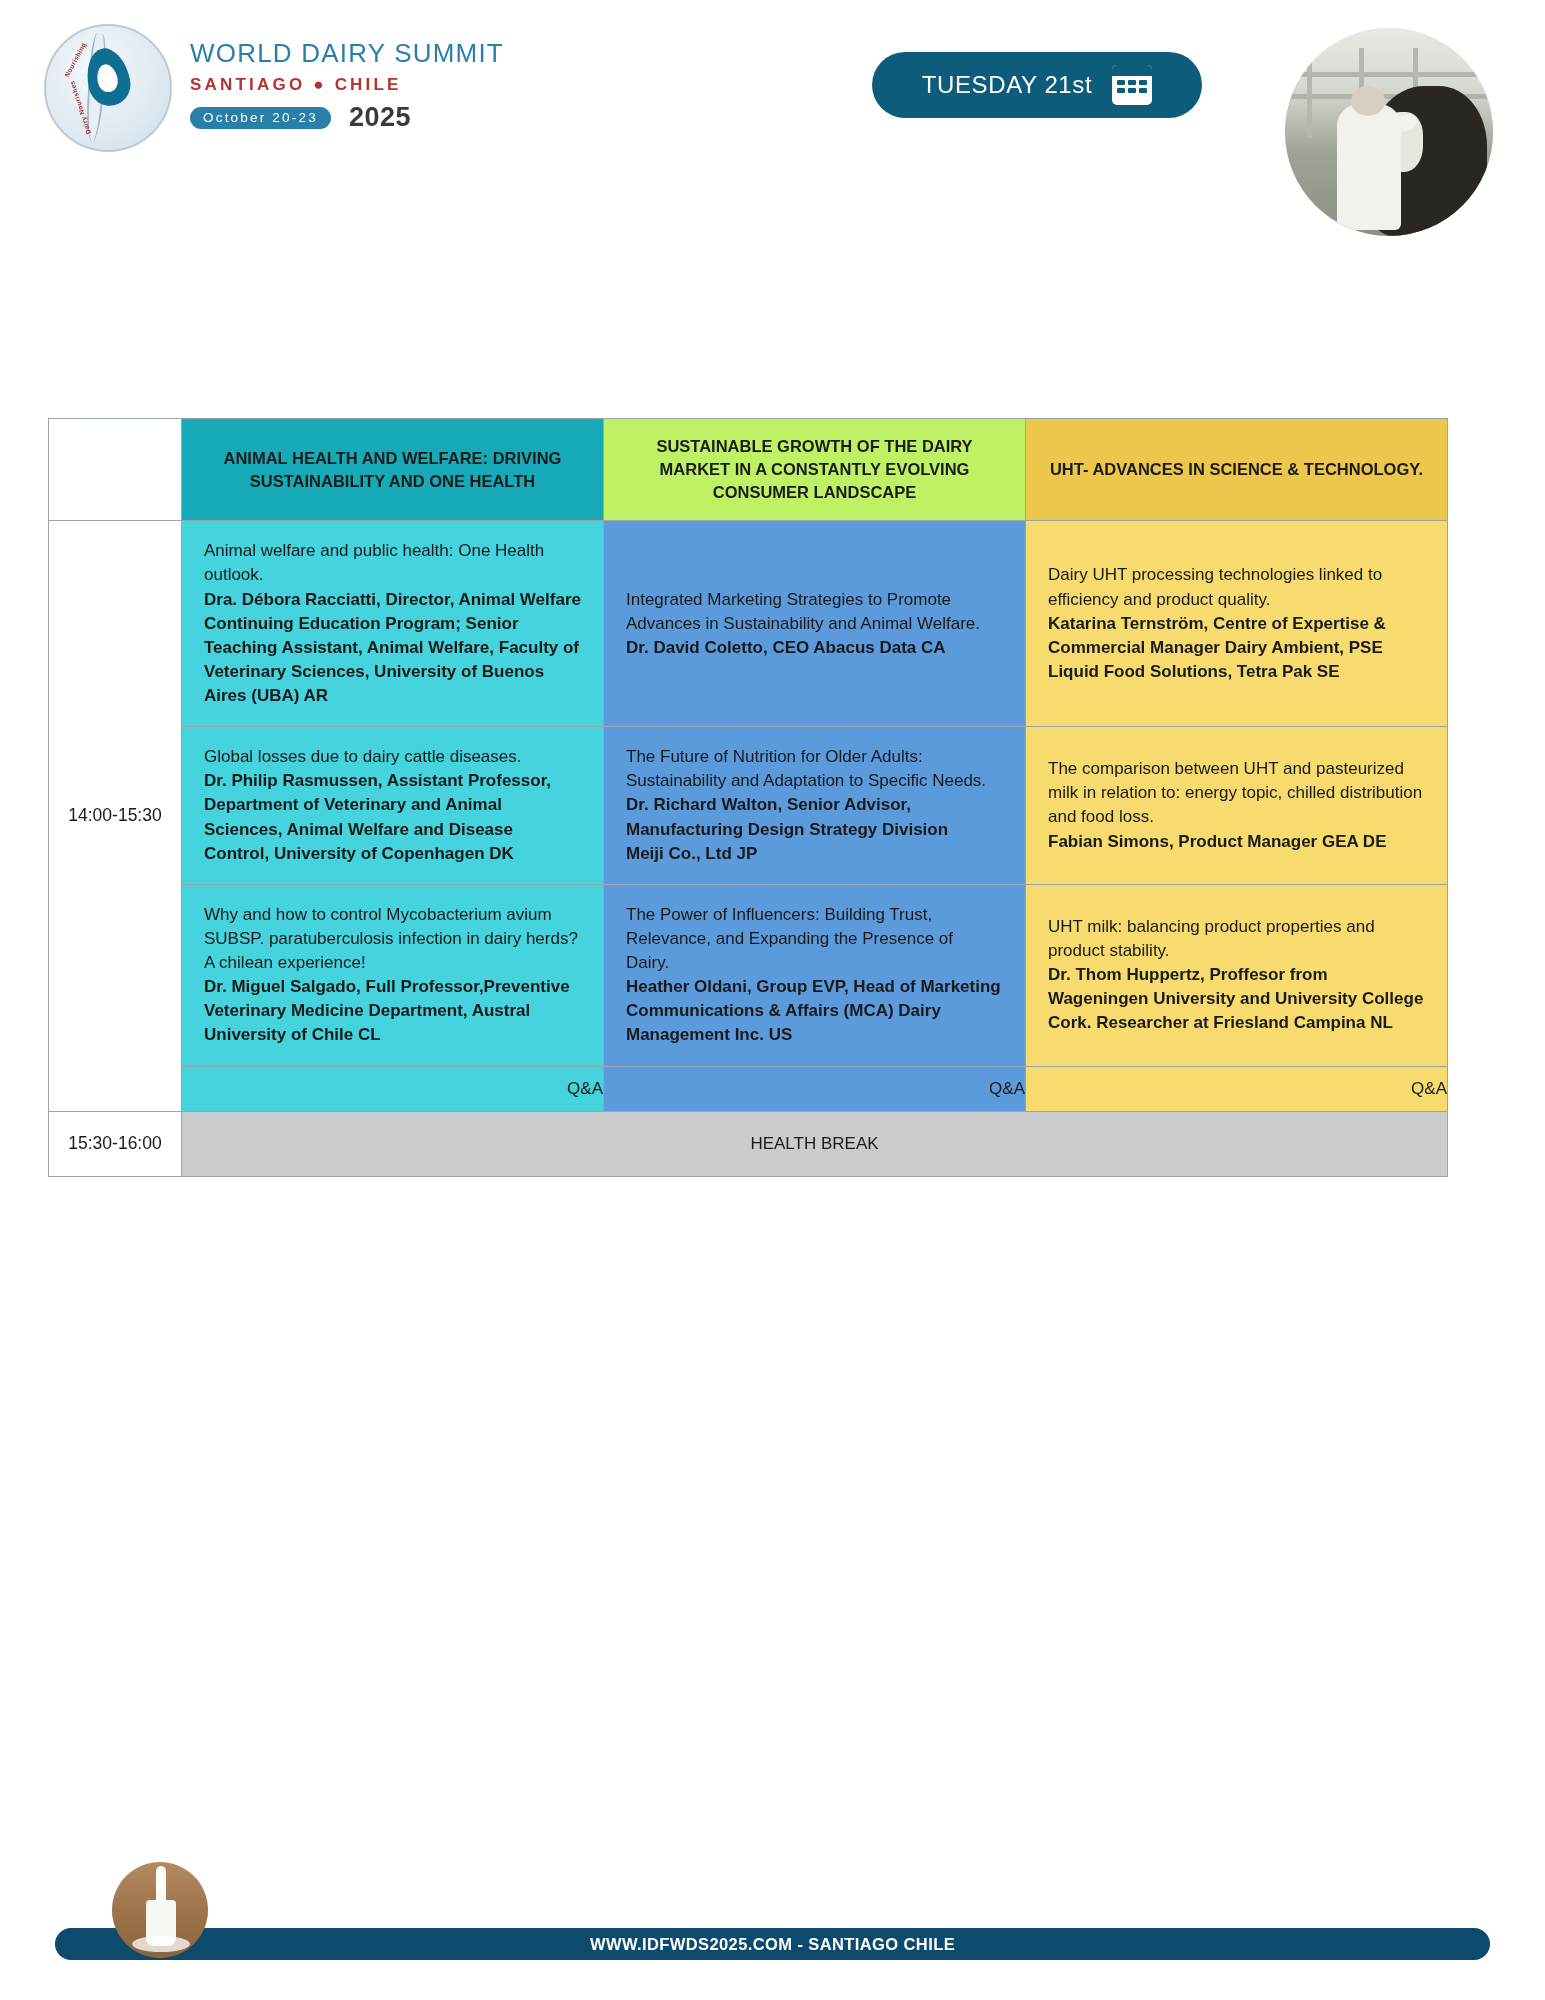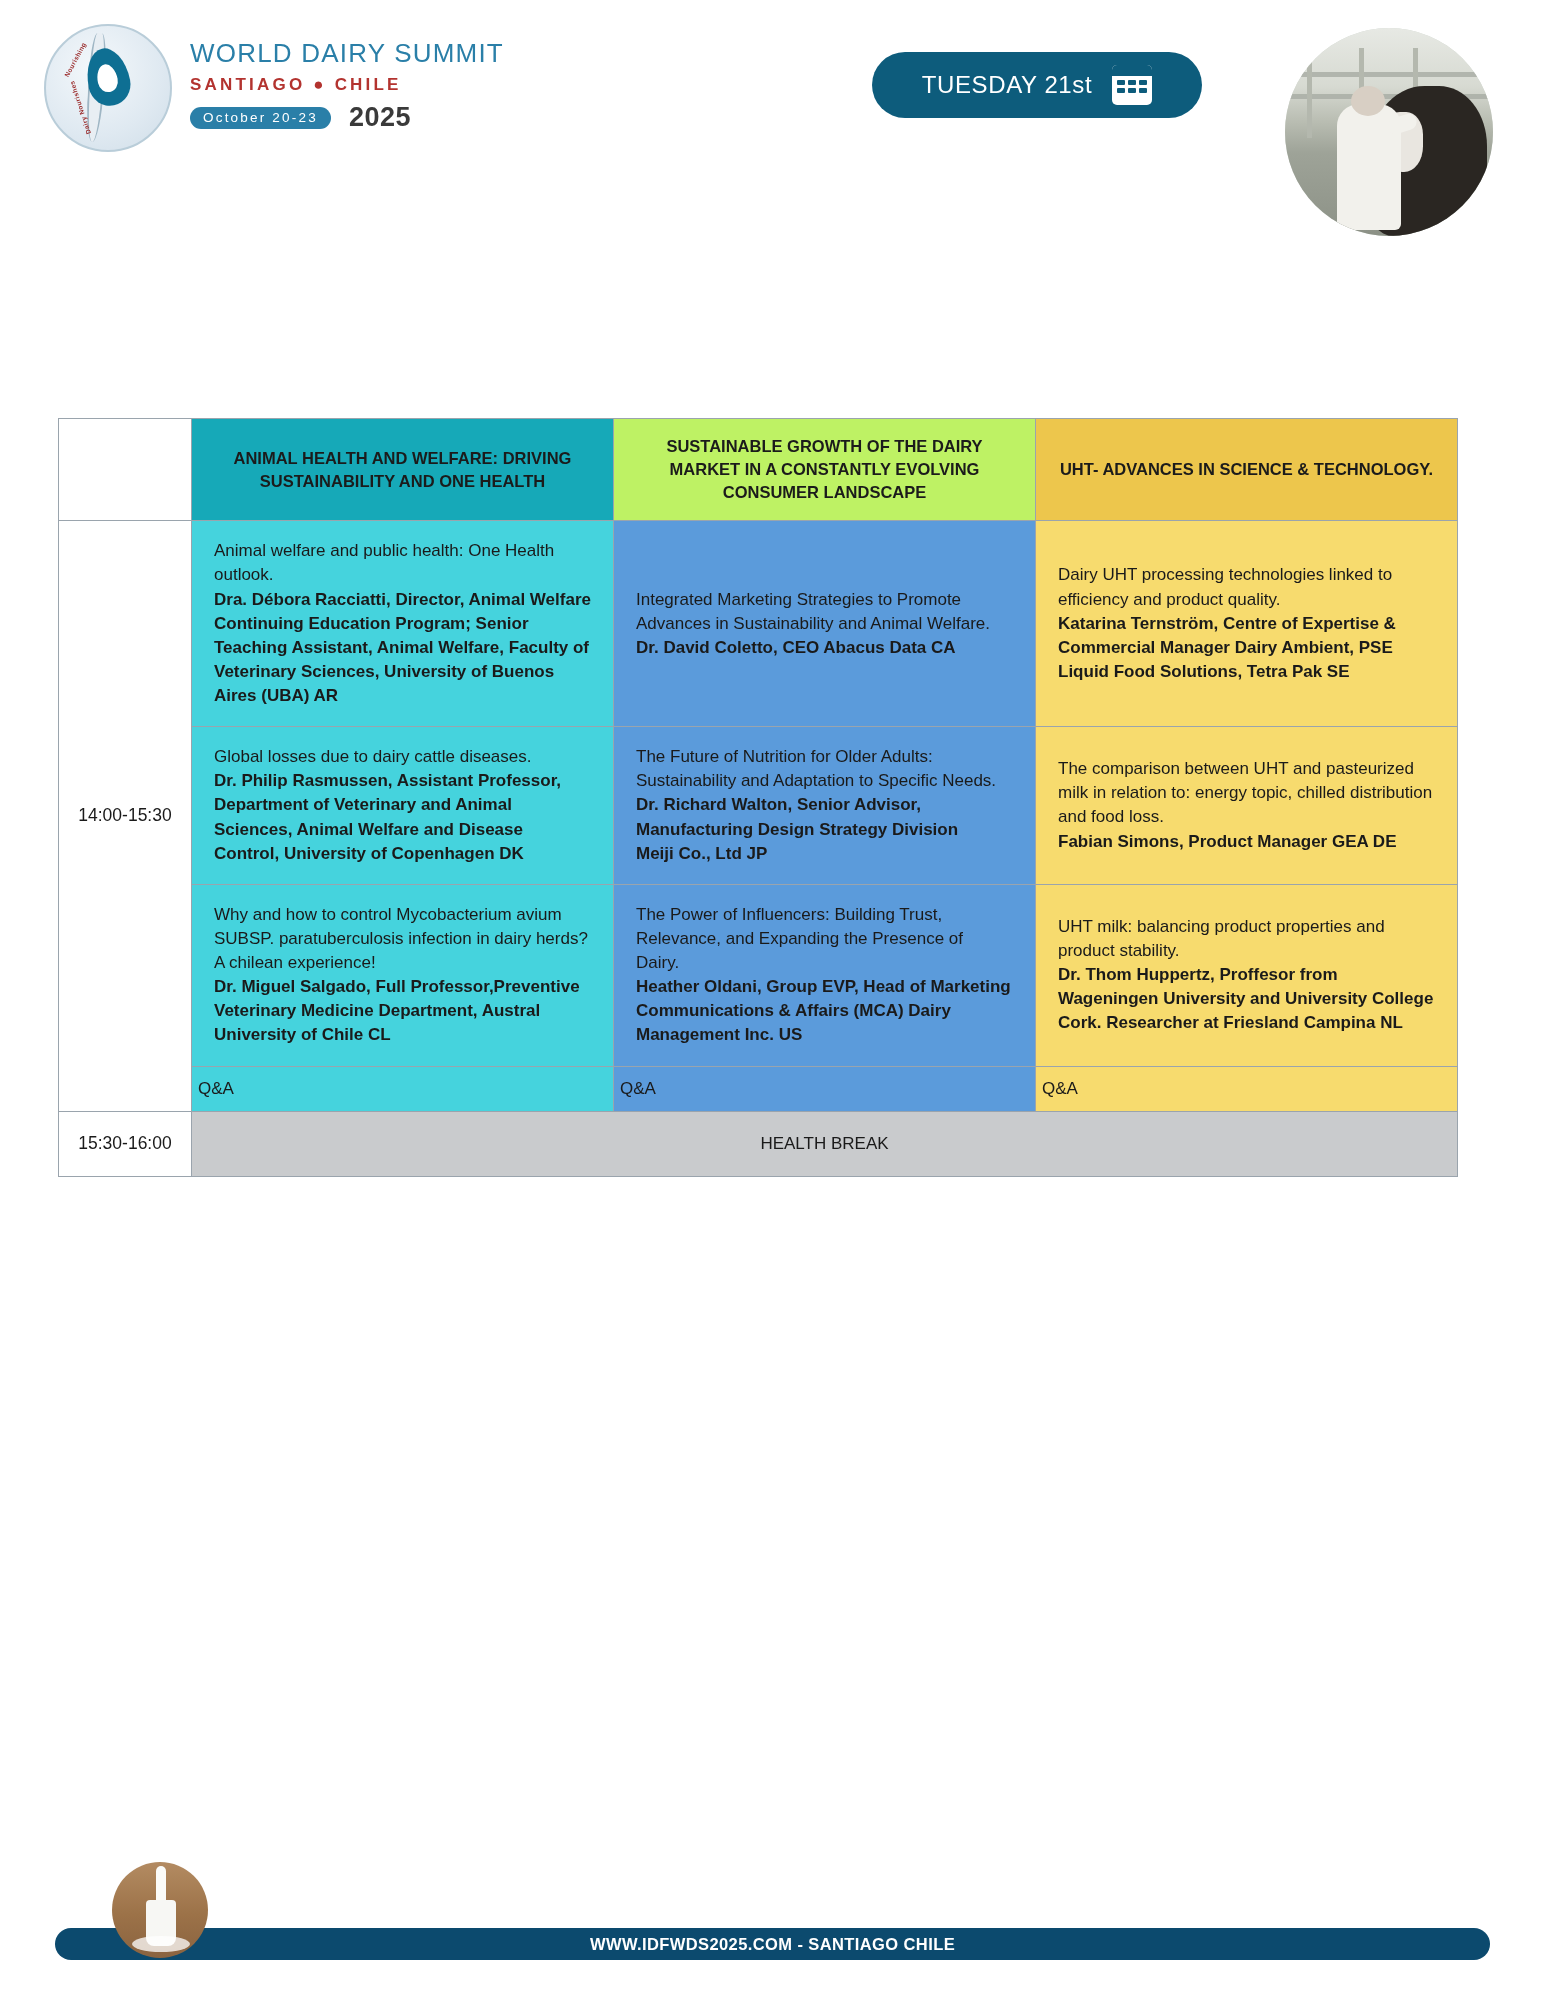--- a/index.html
+++ b/index.html
@@ -241,21 +241,21 @@
     right: -16px; top: 12px;
     width: 30px; height: 16px;
     background: #f2f1ec;
     border-radius: 8px;
     transform: rotate(-18deg);
   }
 
   
   .table-wrap {
     position: absolute;
-    left: 58px;
+    left: 48px;
     top: 418px;
     width: 1400px;
   }
   table.sched {
     border-collapse: collapse;
     width: 100%;
     table-layout: fixed;
   }
   table.sched td {
     border: 1px solid #9aa4ad;
@@ -285,23 +285,23 @@
   td.cell {
     padding: 18px 22px;
     font-size: 17px;
     line-height: 1.42;
   }
   td.cell.t1 { background: #45d3dd; }
   td.cell.t2 { background: #5b9bdb; }
   td.cell.t3 { background: #f7db6e; }
 
   td.qa {
-    text-align: left;
+    text-align: right;
     font-size: 17px;
-    padding: 12px 6px;
+    padding: 12px 0;
   }
   td.qa.t1 { background: #45d3dd; }
   td.qa.t2 { background: #5b9bdb; }
   td.qa.t3 { background: #f7db6e; }
 
   td.break {
     background: #c9cbcd;
     text-align: center;
     font-size: 17px;
     padding: 22px 0;

